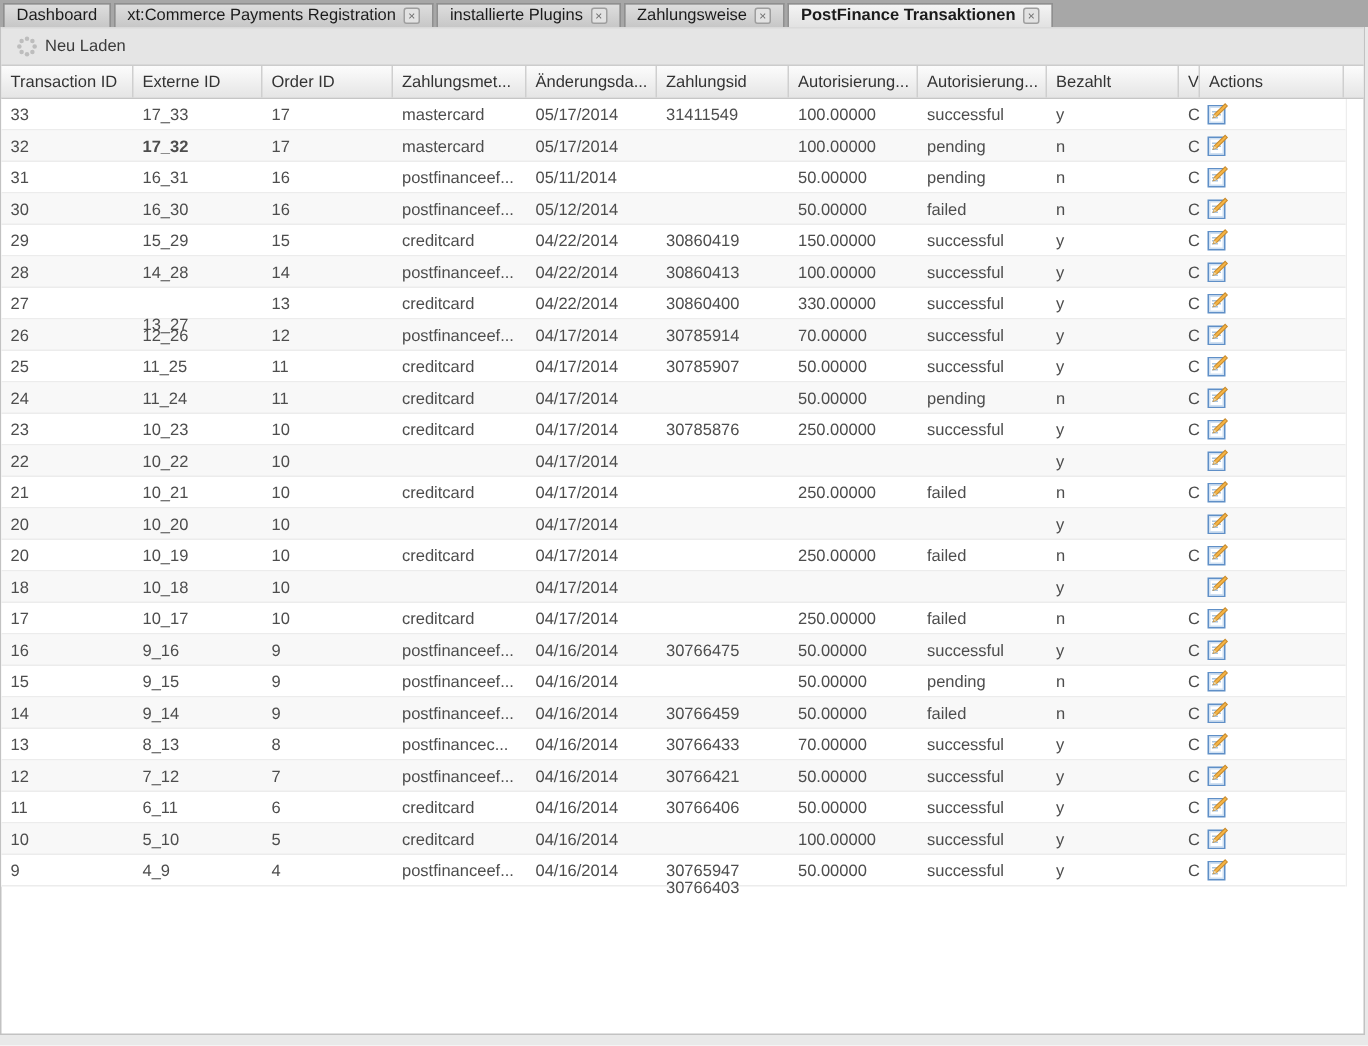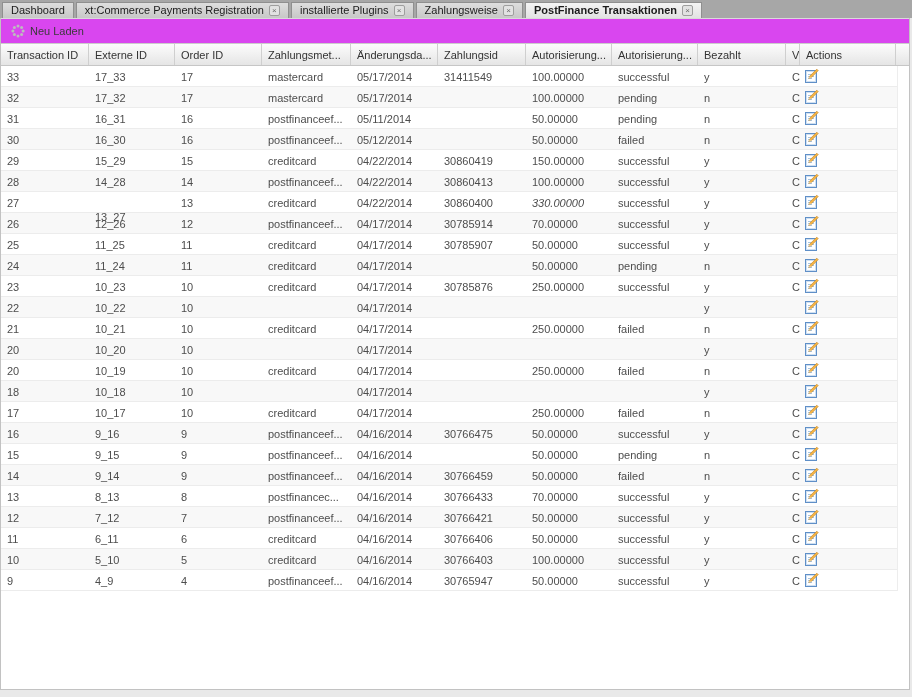--- a/index.html
+++ b/index.html
@@ -54,21 +54,21 @@
   }
   .menu-item { display:flex; align-items:center; gap:5px; cursor:pointer; }
   .menu-arrow {
     width:0; height:0; margin-top:1px;
     border-left:4px solid transparent; border-right:4px solid transparent;
     border-top:4px solid #5a5a5a;
   }
 
   
   .toolbar {
-    height:26px; background:#d946ef;
+    height:26px; background:#e5e5e5;
     border-top:1px solid #dadada; border-bottom:1px solid #cccccc;
     display:flex; align-items:center; padding-left:4px;
   }
   .tool-button {
     display:flex; align-items:center; gap:5px;
     padding:2px 6px; color:#3a3a3a; cursor:pointer; border-radius:3px;
   }
 
   
   .grid-header {
@@ -175,21 +175,21 @@
     <rect x="2.5" y="2.5" width="11" height="12" fill="#ffffff" stroke="#5f8fc7"></rect>
     <rect x="3.5" y="3.5" width="9" height="10" fill="none" stroke="#cfe0f2"></rect>
     <path d="M5 6.5h6M5 8.5h6M5 10.5h4" stroke="#a9c4de" stroke-width="1"></path>
     <polygon points="13.8,1.2 15.2,2.6 8.2,9.6 5.9,10.4 6.7,8.1" fill="#f6b545" stroke="#c98b2d" stroke-width="0.7"></polygon>
     <polygon points="6.6,8.3 5.9,10.4 8.0,9.7" fill="#e8d8b0"></polygon>
   </svg>
             </div>
           </div>
           <div class="grow">
             <div class="gcell" style="width: 88px;">32</div>
-            <div class="gcell" style="width: 86px;">17_32</div>
+            <div class="gcell" style="width: 86px; font-weight: bold;">17_32</div>
             <div class="gcell" style="width: 87px;">17</div>
             <div class="gcell" style="width: 89px;">mastercard</div>
             <div class="gcell" style="width: 87px;">05/17/2014</div>
             <div class="gcell" style="width: 88px;"></div>
             <div class="gcell" style="width: 86px;">100.00000</div>
             <div class="gcell" style="width: 86px;">pending</div>
             <div class="gcell" style="width: 88px;">n</div>
             <div class="gcell" style="width: 14px;">C</div>
             <div class="gcell actions-cell" style="width: 96px;">
               <svg width="16" height="16" viewBox="0 0 16 16">
@@ -285,21 +285,21 @@
   </svg>
             </div>
           </div>
           <div class="grow">
             <div class="gcell" style="width: 88px;">27</div>
             <div class="gcell" style="width: 86px; margin-top: 14px;">13_27</div>
             <div class="gcell" style="width: 87px;">13</div>
             <div class="gcell" style="width: 89px;">creditcard</div>
             <div class="gcell" style="width: 87px;">04/22/2014</div>
             <div class="gcell" style="width: 88px;">30860400</div>
-            <div class="gcell" style="width: 86px; font-style: italic;">330.00000</div>
+            <div class="gcell" style="width: 86px;">330.00000</div>
             <div class="gcell" style="width: 86px;">successful</div>
             <div class="gcell" style="width: 88px;">y</div>
             <div class="gcell" style="width: 14px;">C</div>
             <div class="gcell actions-cell" style="width: 96px;">
               <svg width="16" height="16" viewBox="0 0 16 16">
     <rect x="2.5" y="2.5" width="11" height="12" fill="#ffffff" stroke="#5f8fc7"></rect>
     <rect x="3.5" y="3.5" width="9" height="10" fill="none" stroke="#cfe0f2"></rect>
     <path d="M5 6.5h6M5 8.5h6M5 10.5h4" stroke="#a9c4de" stroke-width="1"></path>
     <polygon points="13.8,1.2 15.2,2.6 8.2,9.6 5.9,10.4 6.7,8.1" fill="#f6b545" stroke="#c98b2d" stroke-width="0.7"></polygon>
     <polygon points="6.6,8.3 5.9,10.4 8.0,9.7" fill="#e8d8b0"></polygon>
@@ -641,21 +641,21 @@
     <polygon points="6.6,8.3 5.9,10.4 8.0,9.7" fill="#e8d8b0"></polygon>
   </svg>
             </div>
           </div>
           <div class="grow">
             <div class="gcell" style="width: 88px;">10</div>
             <div class="gcell" style="width: 86px;">5_10</div>
             <div class="gcell" style="width: 87px;">5</div>
             <div class="gcell" style="width: 89px;">creditcard</div>
             <div class="gcell" style="width: 87px;">04/16/2014</div>
-            <div class="gcell" style="width: 88px;">30766403</div>
+            <div class="gcell" style="width: 88px; margin-top: 32px;">30766403</div>
             <div class="gcell" style="width: 86px;">100.00000</div>
             <div class="gcell" style="width: 86px;">successful</div>
             <div class="gcell" style="width: 88px;">y</div>
             <div class="gcell" style="width: 14px;">C</div>
             <div class="gcell actions-cell" style="width: 96px;">
               <svg width="16" height="16" viewBox="0 0 16 16">
     <rect x="2.5" y="2.5" width="11" height="12" fill="#ffffff" stroke="#5f8fc7"></rect>
     <rect x="3.5" y="3.5" width="9" height="10" fill="none" stroke="#cfe0f2"></rect>
     <path d="M5 6.5h6M5 8.5h6M5 10.5h4" stroke="#a9c4de" stroke-width="1"></path>
     <polygon points="13.8,1.2 15.2,2.6 8.2,9.6 5.9,10.4 6.7,8.1" fill="#f6b545" stroke="#c98b2d" stroke-width="0.7"></polygon>

